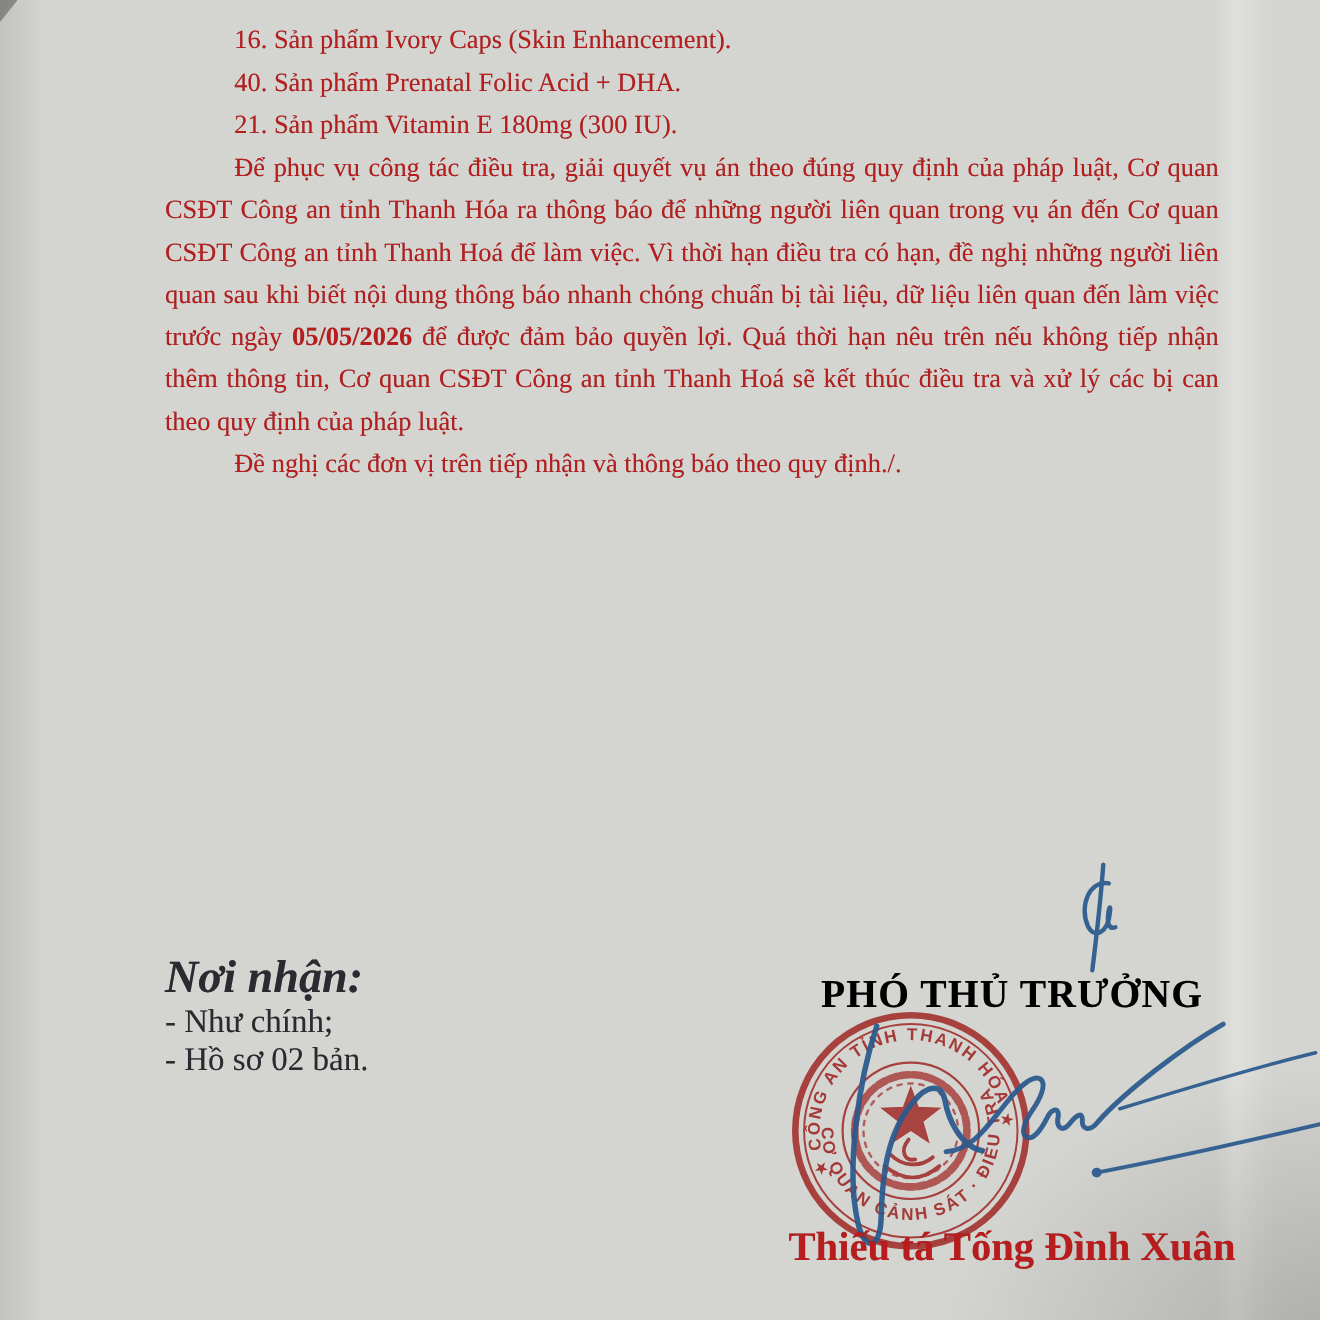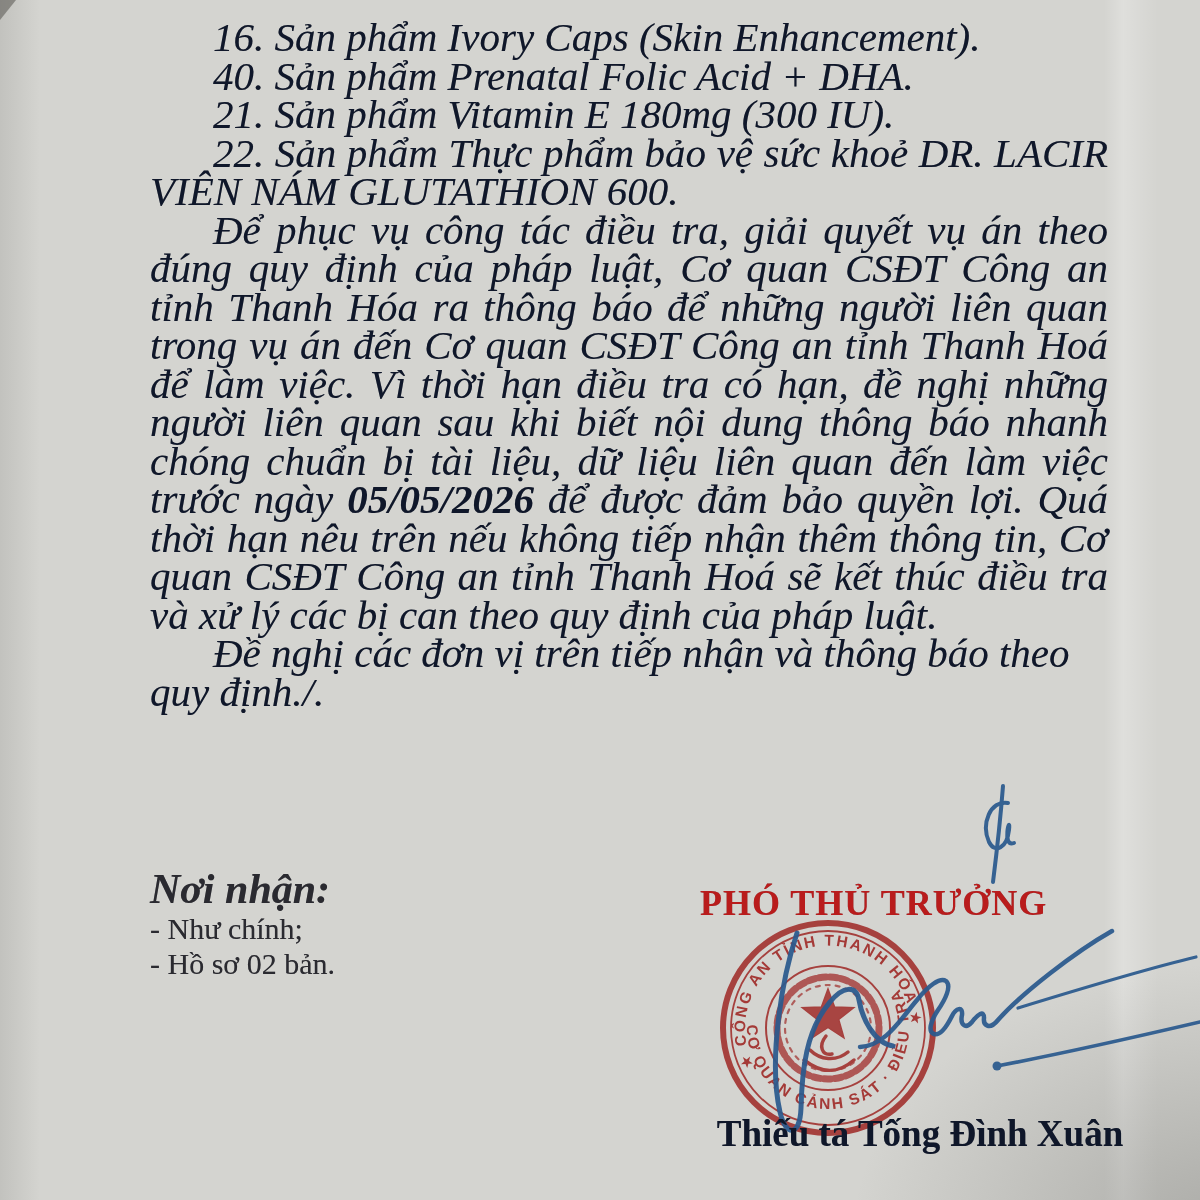--- a/index.html
+++ b/index.html
@@ -12,58 +12,56 @@
       #d4d4d0;
     font-family:"Liberation Serif","DejaVu Serif",serif;
   }
   .corner-notch{
     position:absolute;left:0;top:0;width:16px;height:20px;
     background:#55544f;opacity:.55;
     clip-path:polygon(0 0,100% 0,0 100%);
   }
   .doc{
     position:absolute;left:150px;top:18px;width:958px;
-    color:#0f172a;font-size:41px;line-height:38.5px;
+    color:#b91c1c;font-size:24px;line-height:38.5px;
     text-shadow:0 0 .6px rgba(42,42,48,.4);
-    font-style:italic;
   }
   .doc p{margin:0;text-indent:63px;text-align:justify;}
   .doc p.no-just{text-align:left;}
   .p-contact{margin-top:16px;}
   .p-request{margin-top:6px;}
   .b{font-weight:bold;}
   .recipients{
     position:absolute;left:150px;top:872px;color:#2a2a30;
     font-size:30px;line-height:35px;text-shadow:0 0 .6px rgba(42,42,48,.4);
   }
   .recipients .head{font-weight:bold;font-style:italic;font-size:42px;margin-bottom:4px;}
   .sig-title{
-    position:absolute;left:700px;top:882px;width:440px;text-align:left;
-    font-weight:bold;font-size:36px;letter-spacing:1px;color:#b91c1c;
+    position:absolute;left:700px;top:882px;width:440px;text-align:center;
+    font-weight:bold;font-size:36px;letter-spacing:1px;color:#000000;
     text-shadow:0 0 .6px rgba(42,42,48,.4);
   }
   .signer-name{
     position:absolute;left:680px;top:1112px;width:480px;text-align:center;
-    font-weight:bold;font-size:37px;color:#0f172a;
+    font-weight:bold;font-size:37px;color:#b91c1c;
     text-shadow:0 0 .6px rgba(42,42,48,.4);
   }
   .seal-wrap{position:absolute;left:713px;top:913px;width:230px;height:230px;
     mix-blend-mode:multiply;opacity:.9;}
   .sign-overlay{position:absolute;left:0;top:0;width:1200px;height:1200px;pointer-events:none;}
 </style>
 </head>
 <body>
 
 <div class="corner-notch"></div>
 
 <div class="doc">
   <p class="li">16. Sản phẩm Ivory Caps (Skin Enhancement).</p>
   <p class="li">40. Sản phẩm Prenatal Folic Acid + DHA.</p>
   <p class="li">21. Sản phẩm Vitamin E 180mg (300 IU).</p>
-  <p class="li">22. Sản phẩm Thực phẩm bảo vệ sức khoẻ DR. LACIR VIÊN NÁM GLUTATHION 600.</p>
 
   <p class="p-invest"><span>Để phục vụ công tác điều tra, giải quyết vụ án theo đúng quy định của pháp luật, Cơ quan CSĐT Công an tỉnh Thanh Hóa ra thông báo để những người liên quan trong vụ án đến Cơ quan CSĐT Công an tỉnh Thanh Hoá để làm việc. Vì thời hạn điều tra có hạn, đề nghị những người liên quan sau khi biết nội dung thông báo nhanh chóng chuẩn bị tài liệu, dữ liệu liên quan đến làm việc trước ngày </span><span class="b">05/05/2026</span><span> để được đảm bảo quyền lợi. Quá thời hạn nêu trên nếu không tiếp nhận thêm thông tin, Cơ quan CSĐT Công an tỉnh Thanh Hoá sẽ kết thúc điều tra và xử lý các bị can theo quy định của pháp luật.</span></p>
 
 
   <p class="p-request no-just">Đề nghị các đơn vị trên tiếp nhận và thông báo theo quy định./.</p>
 </div>
 
 <div class="recipients">
   <div class="head">Nơi nhận:</div>
   <div>- Như chính;</div>

